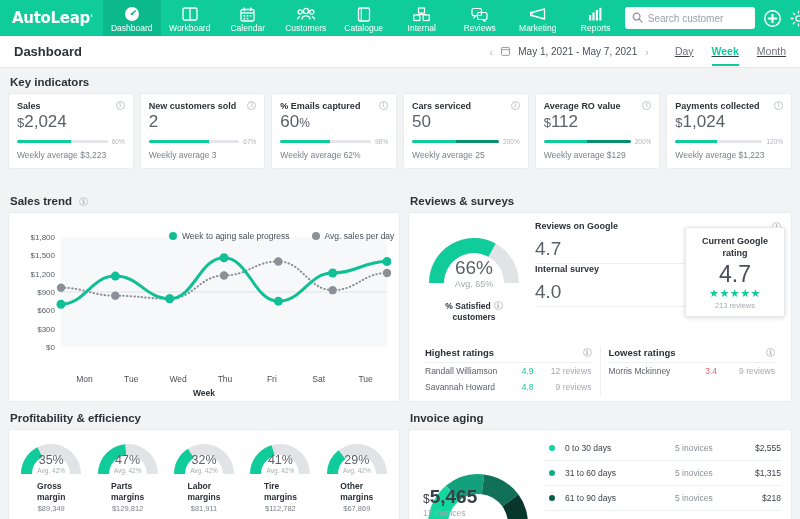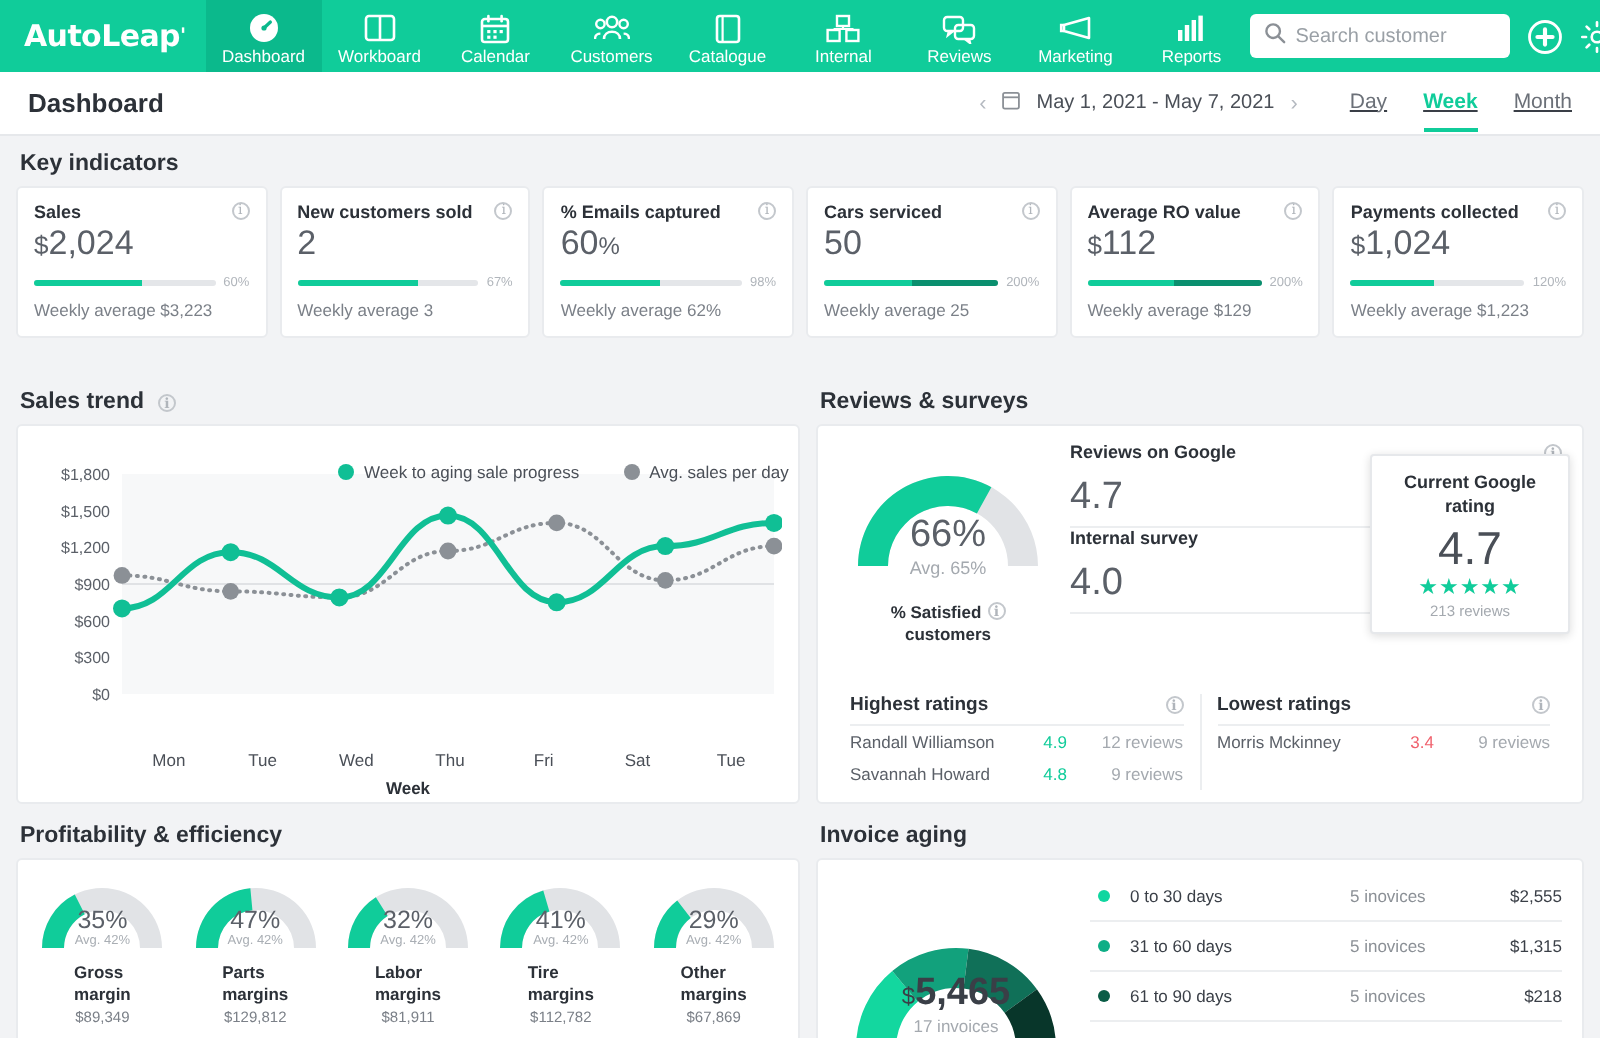--- a/index.html
+++ b/index.html
@@ -152,21 +152,21 @@
 
   
   .inv-card { height: 98px; display: flex; padding: 6px 10px 0 14px; overflow: hidden; }
   .inv-list { flex: 1; padding-left: 12px; }
   .inv-row { display: flex; align-items: center; font-size: 8.5px; color: #5b6068; padding: 7px 0 7px 4px; border-bottom: 1px solid #eceef0; }
   .inv-dot { width: 6px; height: 6px; border-radius: 50%; margin-right: 10px; }
   .inv-lb { width: 110px; color: #3a3f47; }
   .inv-ct { flex: 1; color: #8b9096; }
   .inv-am { text-align: right; color: #3a3f47; }
   .donut-wrap { position: relative; width: 110px; }
-  .donut-center { position: absolute; left: 0; right: 0; top: 50px; text-align: center; }
+  .donut-center { position: absolute; left: 0; right: 0; top: 50px; text-align: left; }
   .donut-val { font-size: 19px; color: #3a3f47; font-weight: bold; }
   .donut-val .cur { font-size: 12px; font-weight: normal; }
   .donut-sub { font-size: 8.5px; color: #a4a9af; }
 </style>
 </head>
 <body>
 
 <div class="topnav">
   <div class="brand">
     <span>AutoLeap</span>

